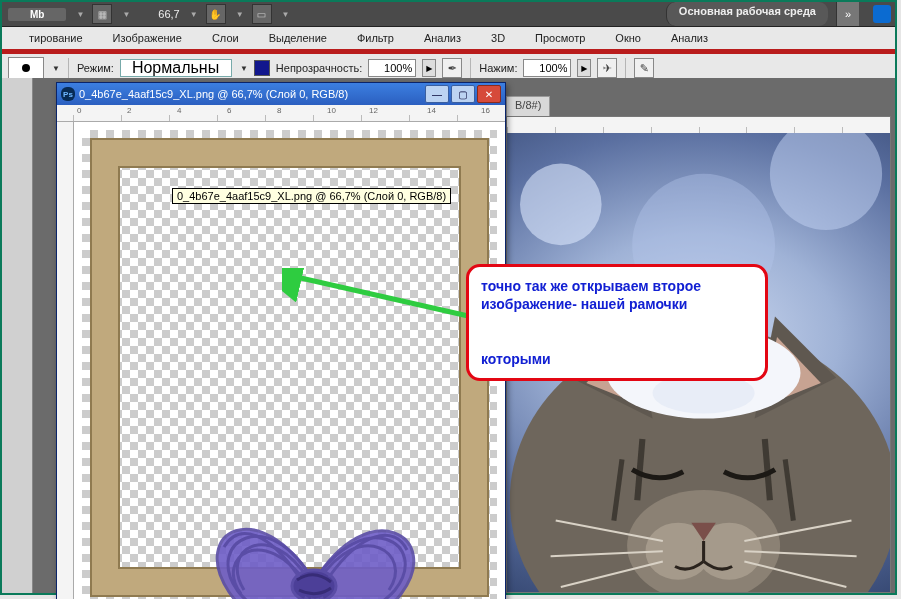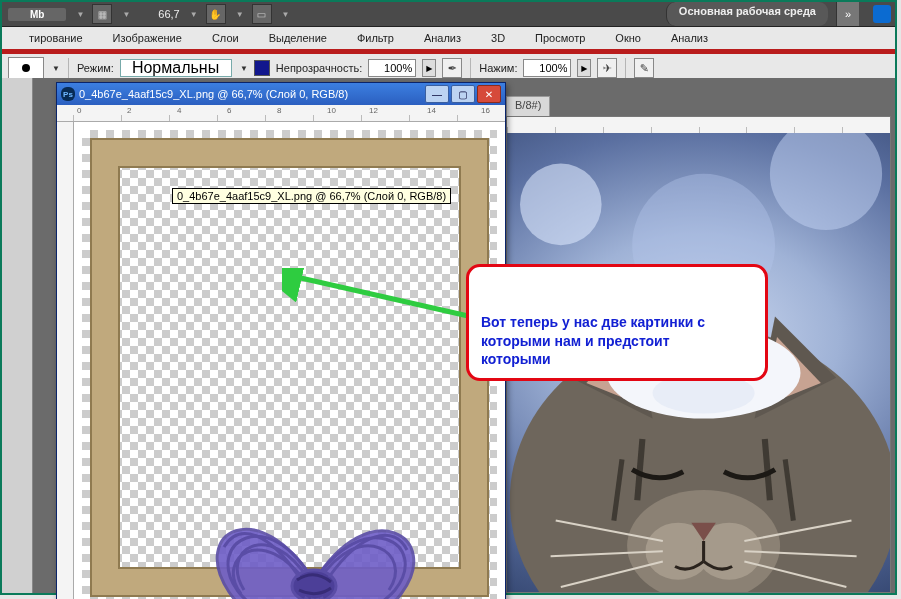--- a/index.html
+++ b/index.html
@@ -502,21 +502,21 @@
         <defs>
           <marker id="ah" markerWidth="12" markerHeight="12" refX="2" refY="5" orient="auto">
             <polygon points="0,0 10,5 0,10" fill="#2ecc40"></polygon>
           </marker>
         </defs>
         <line x1="195" y1="50" x2="10" y2="8" stroke="#2ecc40" stroke-width="5" marker-end="url(#ah)"></line>
       </svg>
     </div>
 
     <div class="callout">
+      <span>точно так же открываем второе</span><br>
+      <span>изображение- нашей рамочки</span><br>
       <br>
       <br>
-      <span>Вот теперь у нас две картинки с</span><br>
-      <span>которыми нам и предстоит</span><br>
       <span>которыми</span>
     </div>
 
   </div>
 </div>
 
 </body></html>

